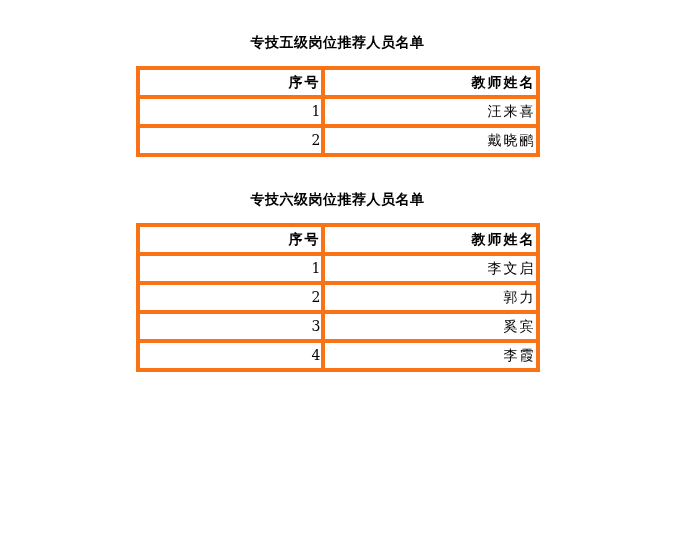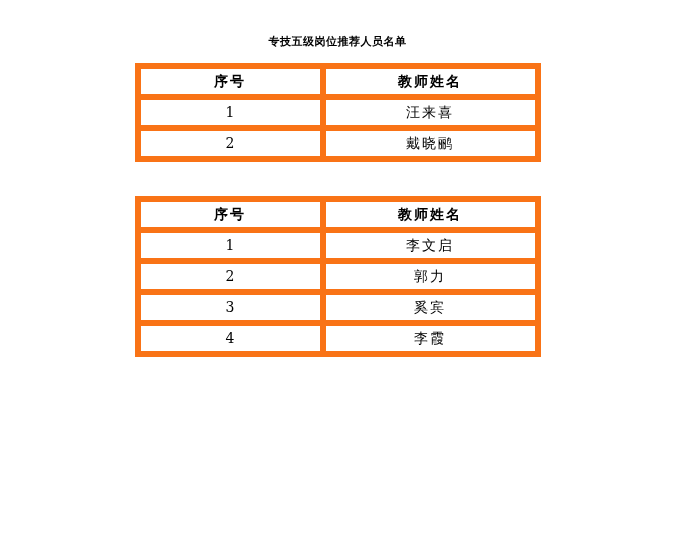--- a/index.html
+++ b/index.html
@@ -27,35 +27,35 @@
     letter-spacing: 0.5px;
     margin-top: 42px;
     margin-bottom: 0;
     line-height: 1.4;
   }
   .section {
     margin-top: 34px;
   }
   .section-title {
     text-align: center;
-    font-size: 11px;
+    font-size: 14px;
     font-weight: bold;
     letter-spacing: 0.5px;
     margin-bottom: 14px;
   }
   table.list-table {
     border-collapse: collapse;
     margin: 0 auto;
     width: 400px;
     table-layout: fixed;
   }
   table.list-table th,
   table.list-table td {
-    border: 6px solid #f97316;
-    text-align: center;
+    border: 4px solid #f97316;
+    text-align: right;
     font-size: 14px;
     height: 25px;
     line-height: 25px;
     padding: 0;
   }
   table.list-table th {
     font-weight: bold;
     letter-spacing: 2px;
   }
   table.list-table td.col-index {
@@ -93,20 +93,21 @@
         </tr>
         <tr>
           <td class="col-index">2</td>
           <td class="col-name">戴晓鹂</td>
         </tr>
       </tbody>
     </table>
   </div>
 
   <div class="section">
+    <div class="section-title">专技六级岗位推荐人员名单</div>
     <table class="list-table">
       <colgroup>
         <col class="c-index">
         <col class="c-name">
       </colgroup>
       <thead>
         <tr>
           <th>序号</th>
           <th>教师姓名</th>
         </tr>

